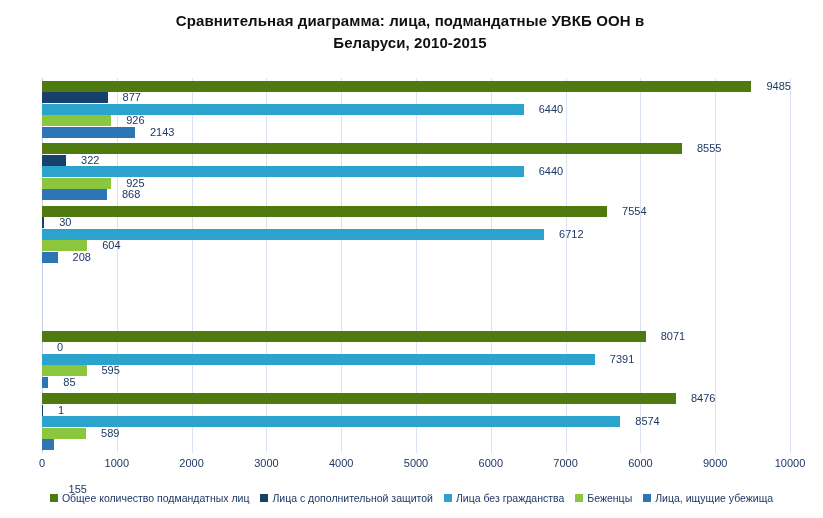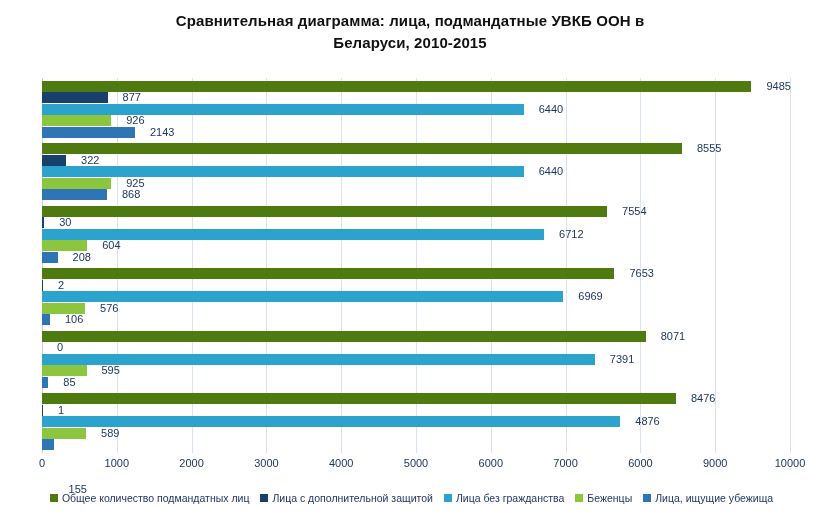--- a/index.html
+++ b/index.html
@@ -249,42 +249,20 @@
           </div>
           <div class="bar-row" style="top: 34.5px;">
             <span class="bar-rect" style="width: 45.1792px; background: rgb(140, 198, 62);"></span>
             <span class="bar-label" style="left: 45.1792px;">604</span>
           </div>
           <div class="bar-row" style="top: 46px;">
             <span class="bar-rect" style="width: 15.5584px; background: rgb(46, 117, 182);"></span>
             <span class="bar-label" style="left: 15.5584px;">208</span>
           </div>
         </div>
-        <div class="bar-group" style="top: 190.25px; height: 57px;">
-          <div class="bar-row" style="top: 0px;">
-            <span class="bar-rect" style="width: 572.444px; background: rgb(79, 122, 16);"></span>
-            <span class="bar-label" style="left: 572.444px;">7653</span>
-          </div>
-          <div class="bar-row" style="top: 11.5px;">
-            <span class="bar-rect" style="width: 1px; background: rgb(23, 64, 107);"></span>
-            <span class="bar-label" style="left: 1px;">2</span>
-          </div>
-          <div class="bar-row" style="top: 23px;">
-            <span class="bar-rect" style="width: 521.281px; background: rgb(43, 163, 204);"></span>
-            <span class="bar-label" style="left: 521.281px;">6969</span>
-          </div>
-          <div class="bar-row" style="top: 34.5px;">
-            <span class="bar-rect" style="width: 43.0848px; background: rgb(140, 198, 62);"></span>
-            <span class="bar-label" style="left: 43.0848px;">576</span>
-          </div>
-          <div class="bar-row" style="top: 46px;">
-            <span class="bar-rect" style="width: 7.9288px; background: rgb(46, 117, 182);"></span>
-            <span class="bar-label" style="left: 7.9288px;">106</span>
-          </div>
-        </div>
         <div class="bar-group" style="top: 252.75px; height: 57px;">
           <div class="bar-row" style="top: 0px;">
             <span class="bar-rect" style="width: 603.711px; background: rgb(79, 122, 16);"></span>
             <span class="bar-label" style="left: 603.711px;">8071</span>
           </div>
           <div class="bar-row" style="top: 11.5px;">
             <span class="bar-rect" style="width: 0px; background: rgb(23, 64, 107);"></span>
             <span class="bar-label" style="left: 0px;">0</span>
           </div>
           <div class="bar-row" style="top: 23px;">
@@ -304,21 +282,21 @@
           <div class="bar-row" style="top: 0px;">
             <span class="bar-rect" style="width: 634.005px; background: rgb(79, 122, 16);"></span>
             <span class="bar-label" style="left: 634.005px;">8476</span>
           </div>
           <div class="bar-row" style="top: 11.5px;">
             <span class="bar-rect" style="width: 1px; background: rgb(23, 64, 107);"></span>
             <span class="bar-label" style="left: 1px;">1</span>
           </div>
           <div class="bar-row" style="top: 23px;">
             <span class="bar-rect" style="width: 578.279px; background: rgb(43, 163, 204);"></span>
-            <span class="bar-label" style="left: 578.279px;">4876</span>
+            <span class="bar-label" style="left: 578.279px;">8574</span>
           </div>
           <div class="bar-row" style="top: 34.5px;">
             <span class="bar-rect" style="width: 44.0572px; background: rgb(140, 198, 62);"></span>
             <span class="bar-label" style="left: 44.0572px;">589</span>
           </div>
           <div class="bar-row" style="top: 46px;">
             <span class="bar-rect" style="width: 11.594px; background: rgb(46, 117, 182);"></span>
             <span class="bar-label" style="left: 11.594px; margin-top: 45px;">155</span>
           </div>
         </div>

